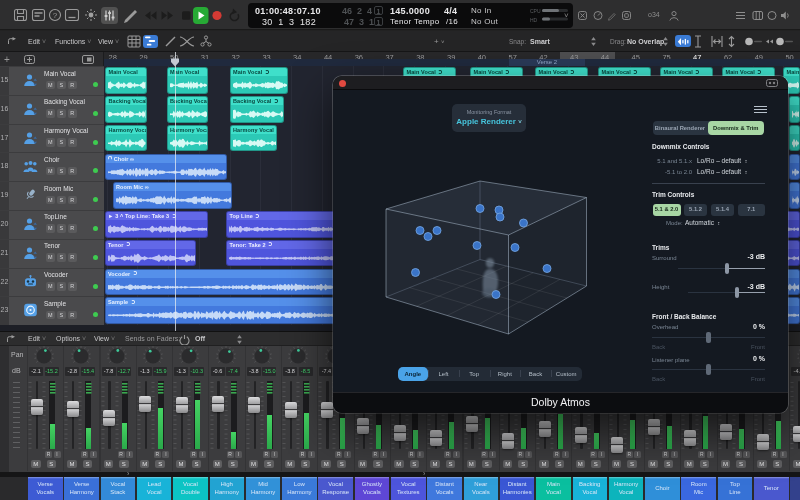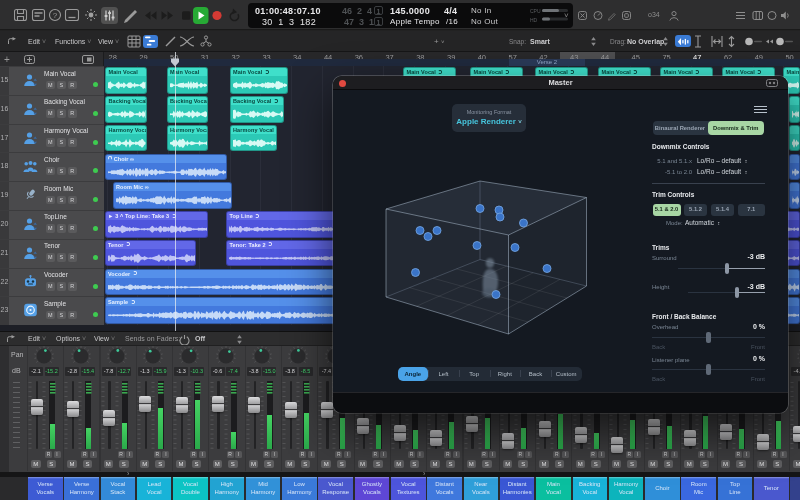--- a/index.html
+++ b/index.html
@@ -48,21 +48,21 @@
 <path d="M93 2.5 L97 6.2 L92.2 8.2 z" fill="#1c1c1c"></path>
 </svg>
 <div style="position:absolute;left:248px;top:3px;width:325px;height:25px;background:#0b0b0c;border-radius:4px;"></div>
 <div style="position:absolute;color:#e8e8ea;font-size:10px;font-weight:bold;letter-spacing:0.3px;left:255px;top:5.5px;font-size:9px;">01:00:48:07.10</div>
 <div style="position:absolute;color:#e8e8ea;font-size:10px;font-weight:normal;letter-spacing:0.3px;left:262px;top:16.5px;font-size:9px;">30&nbsp;&nbsp;1&nbsp;&nbsp;3&nbsp;&nbsp;182</div>
 <div style="position:absolute;color:#4e5154;font-size:9px;font-weight:bold;left:342px;top:6px;">46&nbsp; 2&nbsp; 4</div>
 <div style="position:absolute;color:#4e5154;font-size:9px;font-weight:bold;left:344px;top:16.5px;">47&nbsp; 3&nbsp; 1</div>
 <div style="position:absolute;color:#4e5154;font-size:9px;font-weight:bold;left:374px;top:6px;width:9px;height:9px;border:1px solid #3a3d40;border-radius:2px;font-size:7px;text-align:center;line-height:9px;">1</div>
 <div style="position:absolute;color:#4e5154;font-size:9px;font-weight:bold;left:374px;top:16.5px;width:9px;height:9px;border:1px solid #3a3d40;border-radius:2px;font-size:7px;text-align:center;line-height:9px;">1</div>
 <div style="position:absolute;color:#e8e8ea;font-size:10px;font-weight:bold;letter-spacing:0.3px;left:390px;top:5.5px;font-size:9px;">145.0000</div>
-<div style="position:absolute;color:#e8e8ea;font-size:10px;font-weight:bold;letter-spacing:0.3px;left:390px;top:16.5px;font-weight:normal;font-size:8px;">Apple Tempo</div>
+<div style="position:absolute;color:#e8e8ea;font-size:10px;font-weight:bold;letter-spacing:0.3px;left:390px;top:16.5px;font-weight:normal;font-size:8px;">Tenor Tempo</div>
 <div style="position:absolute;color:#e8e8ea;font-size:10px;font-weight:bold;letter-spacing:0.3px;left:444px;top:5.5px;font-size:9px;">4/4</div>
 <div style="position:absolute;color:#e8e8ea;font-size:10px;font-weight:bold;letter-spacing:0.3px;left:446px;top:16.5px;font-weight:normal;font-size:8px;">/16</div>
 <div style="position:absolute;color:#e8e8ea;font-size:10px;font-weight:bold;letter-spacing:0.3px;left:471px;top:6px;font-weight:normal;font-size:8px;color:#c8c8ca;">No In</div>
 <div style="position:absolute;color:#e8e8ea;font-size:10px;font-weight:bold;letter-spacing:0.3px;left:471px;top:17px;font-weight:normal;font-size:8px;color:#c8c8ca;">No Out</div>
 <svg class="ab" style="left:530px;top:7px" width="40" height="17" viewBox="0 0 40 17">
 <text x="0" y="6" font-size="5" fill="#5a5d60">CPU</text>
       <rect x="12" y="2" width="26" height="3" rx="1.5" fill="#2a2c2e"></rect>
       <rect x="12" y="2" width="17" height="3" rx="1.5" fill="#6f7377"></rect>
 <text x="0" y="14.5" font-size="5" fill="#5a5d60">HD</text>
       <rect x="12" y="10.5" width="26" height="3" rx="1.5" fill="#2a2c2e"></rect>
@@ -2133,21 +2133,20 @@
 <div style="position:absolute;left:717.7px;top:477px;width:34.5px;height:23px;background:#3672d6;box-shadow:inset 0 1.2px rgba(255,255,255,0.28);color:#d8e6f8;font-size:6px;text-align:center;display:flex;align-items:center;justify-content:center;line-height:7.5px;">
       <span>Top<br>Line</span>
     </div>
 <div style="position:absolute;left:754.0px;top:477px;width:34.5px;height:23px;background:#4a58ce;box-shadow:inset 0 1.2px rgba(255,255,255,0.28);color:#d8e6f8;font-size:6px;text-align:center;display:flex;align-items:center;justify-content:center;line-height:7.5px;">
       <span>Tenor</span>
     </div>
 <div style="position:absolute;left:790.3px;top:477px;width:9.7px;height:23px;background:#33418c;"></div>
 <div style="position:absolute;left:333px;top:75.5px;width:455px;height:337.5px;background:#141921;border-radius:9px;box-shadow:0 18px 45px rgba(0,0,0,0.65), 0 0 0 0.8px rgba(255,255,255,0.3);overflow:hidden;">
 <div style="position:absolute;left:0;top:0;width:100%;height:14px;background:#1d1d20;border-bottom:1px solid #0a0a0c;"></div>
 <div style="position:absolute;left:6px;top:4px;width:7px;height:7px;border-radius:50%;background:#e14940;"></div>
-<div style="position:absolute;left:0;top:2.5px;width:100%;text-align:center;color:#dcdcde;font-size:7.5px;font-weight:bold;">Master</div>
 <svg class="ab" style="right:10px;top:3.5px" width="12" height="8" viewBox="0 0 12 8">
         <rect x="0.5" y="0.5" width="11" height="7" rx="2" fill="none" stroke="#808084" stroke-width="1"></rect>
         <circle cx="4" cy="4" r="1.2" fill="#808084"></circle>
         <circle cx="8" cy="4" r="1.2" fill="#808084"></circle>
       </svg>
 <div style="position:absolute;left:119px;top:28.5px;width:74px;height:28px;background:#262e39;border-radius:5px;"></div>
 <div style="position:absolute;left:119px;top:33px;width:74px;text-align:center;color:#8b95a3;font-size:5.5px;">Monitoring Format</div>
 <div style="position:absolute;left:119px;top:41.5px;width:74px;text-align:center;color:#46c4dc;font-size:8px;font-weight:bold;white-space:nowrap;">Apple Renderer <span style="font-size:6px;color:#7fd4e4">˅</span></div>
 <svg class="ab" style="left:421px;top:29px" width="13" height="9" viewBox="0 0 13 9">
         <g stroke="#b8c2cc" stroke-width="1.2">
@@ -2244,13 +2243,14 @@
 <div style="position:absolute;left:95.2px;top:294.5px;width:1px;height:7px;background:#39414e;"></div>
 <div style="position:absolute;left:125.84px;top:291px;width:30.7px;height:14px;color:#b5bfc9;font-size:6px;text-align:center;line-height:14px;">Top</div>
 <div style="position:absolute;left:125.8px;top:294.5px;width:1px;height:7px;background:#39414e;"></div>
 <div style="position:absolute;left:156.51px;top:291px;width:30.7px;height:14px;color:#b5bfc9;font-size:6px;text-align:center;line-height:14px;">Right</div>
 <div style="position:absolute;left:156.5px;top:294.5px;width:1px;height:7px;background:#39414e;"></div>
 <div style="position:absolute;left:187.18px;top:291px;width:30.7px;height:14px;color:#b5bfc9;font-size:6px;text-align:center;line-height:14px;">Back</div>
 <div style="position:absolute;left:187.2px;top:294.5px;width:1px;height:7px;background:#39414e;"></div>
 <div style="position:absolute;left:217.85000000000002px;top:291px;width:30.7px;height:14px;color:#b5bfc9;font-size:6px;text-align:center;line-height:14px;">Custom</div>
 <div style="position:absolute;left:217.9px;top:294.5px;width:1px;height:7px;background:#39414e;"></div>
 <div style="position:absolute;left:0;top:316.3px;width:100%;height:21.2px;background:#0c0d10;border-top:1px solid #26262a;"></div>
+<div style="position:absolute;left:0;top:320.5px;width:100%;text-align:center;color:#f2f2f4;font-size:10.5px;">Dolby Atmos</div>
 </div>
 </div>
 </body></html>

